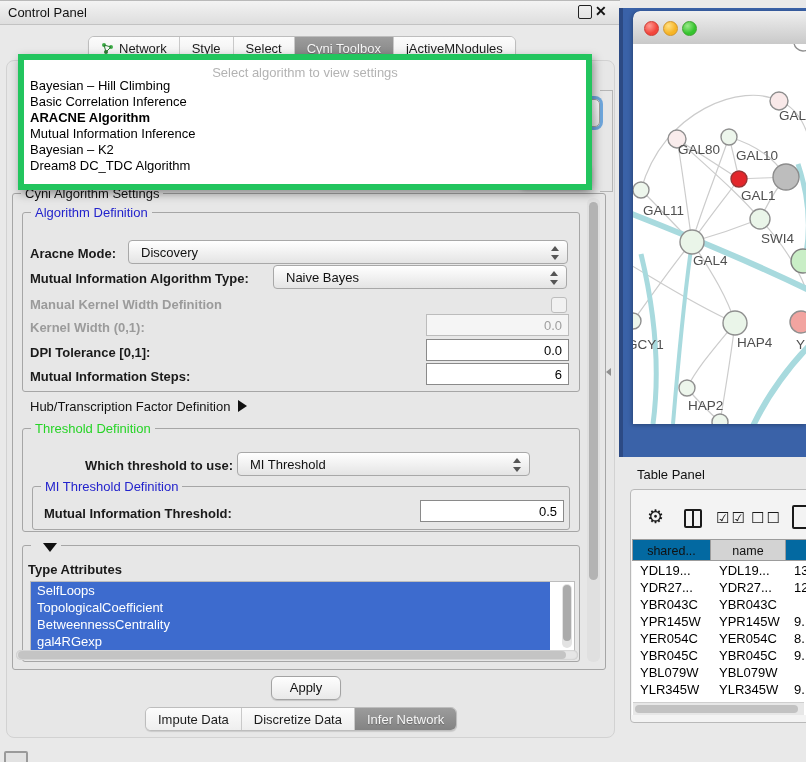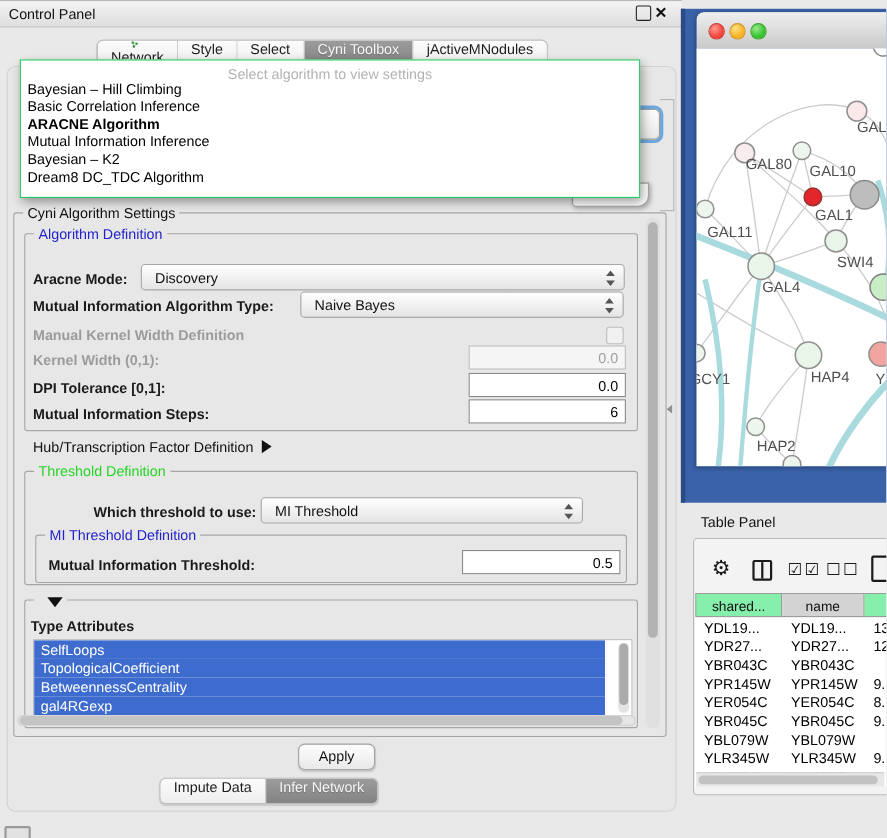--- a/index.html
+++ b/index.html
@@ -9,28 +9,28 @@
   
   #cp-titlebar{left:0;top:8;width:620px;height:23px;background:linear-gradient(#f3f3f3,#dedede);
     border-top:1px solid #b9b9b9;border-bottom:1px solid #c2c2c2;}
   #cp-title{position:absolute;left:8px;top:4px;font-size:13px;color:#111;}
   #cp-float{position:absolute;left:578px;top:4px;width:12px;height:12px;border:1.5px solid #222;border-radius:2px;}
   #cp-close{position:absolute;left:595px;top:2px;font-size:14px;font-weight:bold;color:#111;}
   #cp-inner{left:6px;top:60px;width:607px;height:676px;background:#e7e7e7;border:1px solid #d2d2d2;border-radius:8px;}
   
   .seg{display:flex;position:absolute;background:#f7f7f7;border:1px solid #bdbdbd;border-radius:6px;height:22px;overflow:hidden;box-shadow:0 1px 1px rgba(0,0,0,.12);}
   .seg .tab{display:flex;align-items:center;justify-content:space-between;font-size:13px;color:#1c1c1c;
-    border-right:1px solid #c9c9c9;padding:0 12px;white-space:nowrap;background:linear-gradient(#fcfcfc,#eeeeee);flex-direction:column;}
+    border-right:1px solid #c9c9c9;padding:0 12px;white-space:nowrap;background:linear-gradient(#fcfcfc,#eeeeee);}
   .seg .tab:last-child{border-right:none;}
   .seg .tab.sel{background:linear-gradient(#9c9c9c,#838383);color:#f7f7f7;text-shadow:0 1px 1px rgba(0,0,0,.25);}
   #top-tabs{left:88px;top:36px;}
   #bottom-tabs{left:145px;top:707px;}
   .net-icon{width:13px;height:13px;margin-right:5px;}
   
-  #popup{left:18px;top:54px;width:562px;height:124px;background:#ffffff;border:1px solid #22c55e;
+  #popup{left:18px;top:54px;width:562px;height:124px;background:#ffffff;border:6px solid #22c55e;
     box-shadow:2px 4px 9px rgba(0,0,0,.38);z-index:10;}
   #popup-ph{position:absolute;left:0;top:5px;width:100%;text-align:center;font-size:13px;color:#b3b3b3;}
   .algo-item{position:absolute;left:6px;font-size:13px;color:#000;height:16px;line-height:16px;}
   .algo-item.bold{font-weight:bold;}
   
   .frag{z-index:5;}
   #frag-combo{left:572px;top:99px;width:26px;height:26px;background:linear-gradient(#fdfdfd,#e7e7e7);
     border:1px solid #9f9f9f;border-radius:5px;box-shadow:0 0 0 3px #6fa7dd;}
   #frag-groupline{left:600px;top:90px;width:12px;height:100px;border-top:1px solid #b5b5b5;border-right:1px solid #b5b5b5;border-bottom:1px solid #b5b5b5;}
   #frag-combo2{left:520px;top:166px;width:68px;height:20px;background:#fdfdfd;border:1px solid #a5a5a5;border-radius:0 0 10px 4px;box-shadow:1px 2px 4px rgba(0,0,0,.25);}
@@ -79,21 +79,21 @@
   #icon-gear{left:647px;top:505px;font-size:19px;}
   #icon-cols{left:684px;top:509px;width:14px;height:15px;border:2px solid #1a1a1a;border-radius:2px;}
   #icon-cols:after{content:"";position:absolute;left:6px;top:0;width:2px;height:15px;background:#1a1a1a;}
   #icon-checked{left:716px;top:509px;font-size:15px;letter-spacing:2px;}
   #icon-unchecked{left:751px;top:509px;font-size:15px;letter-spacing:2px;}
   #icon-page{left:792px;top:505px;width:16px;height:20px;border:2px solid #1a1a1a;border-radius:2px 6px 2px 2px;background:#f3f3f3;}
   #tbl{left:632px;top:539px;width:174px;height:176px;overflow:hidden;background:#fff;}
   .th{position:absolute;top:0;height:22px;border:1px solid #9c9c9c;border-left:none;box-sizing:border-box;
       font-size:12.5px;text-align:center;line-height:22px;color:#111;overflow:hidden;}
   .th:first-child{border-left:1px solid #9c9c9c;}
-  .th.blue{background:#86efac;}
+  .th.blue{background:#0369a1;}
   .th.gray{background:#d3d3d3;}
   .td{position:absolute;height:17px;font-size:13px;color:#000;line-height:17px;padding-left:8px;box-sizing:border-box;white-space:nowrap;overflow:hidden;}
   #tbl-hscroll{left:633px;top:702px;width:171px;height:12px;background:#e7e7e7;border-top:1px solid #cfcfcf;}
   #tbl-hthumb{position:absolute;left:2px;top:2px;width:163px;height:8px;background:#c2c2c2;border-radius:4px;}
 </style>
 </head>
 <body>
 
 <div id="app">
 
@@ -190,20 +190,21 @@
   <div class="abs hscroll" style="left:16px;top:650px;width:562px;">
       <div class="hthumb" style="width:548px;"></div>
     </div>
   <div class="abs" id="set-vscroll">
       <div id="set-vthumb"></div>
     </div>
 
   <div class="abs" id="apply-btn">Apply</div>
   <div class="seg" id="bottom-tabs">
       <div class="tab">Impute Data</div>
+      <div class="tab">Discretize Data</div>
       <div class="tab sel">Infer Network</div>
     </div>
 
   <div class="abs" id="popup">
     <div id="popup-ph">Select algorithm to view settings</div>
     <div id="algo-items">
         <div class="algo-item" style="top: 18px;">Bayesian – Hill Climbing</div>
         <div class="algo-item" style="top: 34px;">Basic Correlation Inference</div>
         <div class="algo-item bold" style="top: 50px;">ARACNE Algorithm</div>
         <div class="algo-item" style="top: 66px;">Mutual Information Inference</div>

